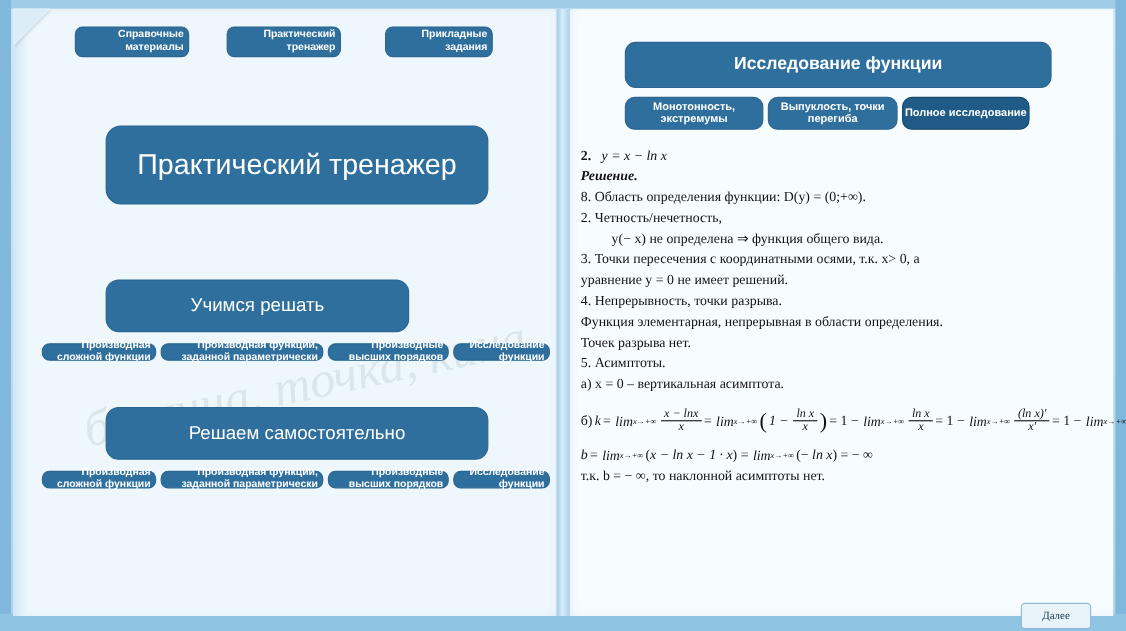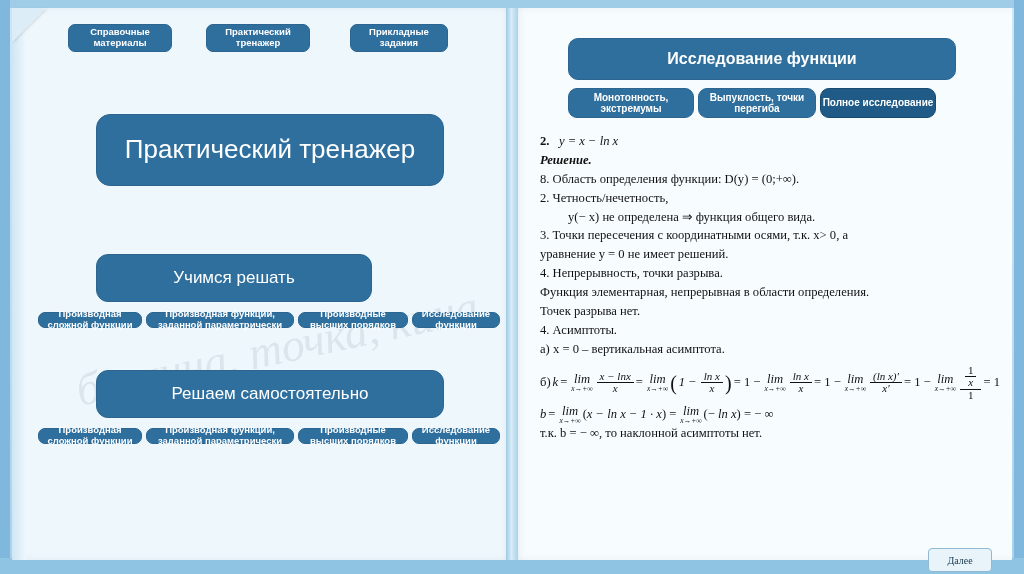--- a/index.html
+++ b/index.html
@@ -91,20 +91,21 @@
     justify-content: center;
     line-height: 1.15;
     box-sizing: border-box;
     border: 1px solid #2b6590;
   }
   .pill.small {
     font-size: 9.5px;
     font-weight: bold;
     padding: 3px 4px;
     border-radius: 7px;
+    text-align: right;
   }
   .pill.big {
     font-size: 26px;
     font-weight: normal;
     border-radius: 14px;
   }
   .pill.mid {
     font-size: 17px;
     border-radius: 12px;
   }
@@ -180,21 +181,21 @@
     font-size: 10px;
     font-weight: bold;
   }
   #rtab-1 { left: 0px;   width: 126px; }
   #rtab-2 { left: 130px; width: 118px; }
   #rtab-3 { left: 252px; width: 116px; background:#1f5b86; border-color:#174a70; }
 
   
   .math-body {
     position: absolute;
-    left: 540px; top: 132px;
+    left: 528px; top: 132px;
     width: 470px;
     font-family: "Liberation Serif", serif;
     font-size: 12.6px;
     color: #111111;
     line-height: 1.42;
   }
   .math-body .ln { margin: 1px 0; white-space: nowrap; }
   .math-body .ind2 { padding-left: 28px; }
   .math-body i { font-style: italic; }
   .b { font-weight: bold; }
@@ -205,21 +206,21 @@
     vertical-align: middle;
     text-align: center;
     font-size: 11px;
     line-height: 1.05;
     margin: 0 2px;
   }
   .frac .num { border-bottom: 1px solid #111; padding: 0 3px; }
   .frac .den { padding: 0 3px; }
   .lim {
     display: inline-flex;
-    flex-direction: column;
+    flex-direction: row;
     align-items: center;
     vertical-align: middle;
     line-height: 1;
     margin: 0 2px;
   }
   .lim .op { font-style: italic; font-size: 12.6px; }
   .lim .sub { font-size: 7.5px; font-style: italic; margin-top: -1px;}
   .big-paren { font-size: 20px; vertical-align: middle; }
   .eqline { display: flex; align-items: center; flex-wrap: nowrap; }
   .eqline > * { margin-right: 2px; }
@@ -311,21 +312,21 @@
     </div>
     <div class="ln bi">Решение.</div>
     <div class="ln">8. Область определения функции:  D(y) = (0;+∞).</div>
     <div class="ln">2. Четность/нечетность,</div>
     <div class="ln ind2">y(− x) не определена ⇒ функция общего вида.</div>
     <div class="ln">3. Точки пересечения с координатными осями, т.к. x&gt; 0, а</div>
     <div class="ln">уравнение y = 0 не имеет решений.</div>
     <div class="ln">4. Непрерывность, точки разрыва.</div>
     <div class="ln">Функция элементарная, непрерывная в области определения.</div>
     <div class="ln">Точек разрыва нет.</div>
-    <div class="ln">4. Асимптоты.</div>
+    <div class="ln">5. Асимптоты.</div>
     <div class="ln">а) x = 0 – вертикальная асимптота.</div>
 
     <div class="ln eqline" style="margin-top:6px">
       <span>б)</span>
       <i>k</i>
         <span>=</span>
       <span class="lim">
           <span class="op">lim</span>
           <span class="sub">x→+∞</span>
         </span>

